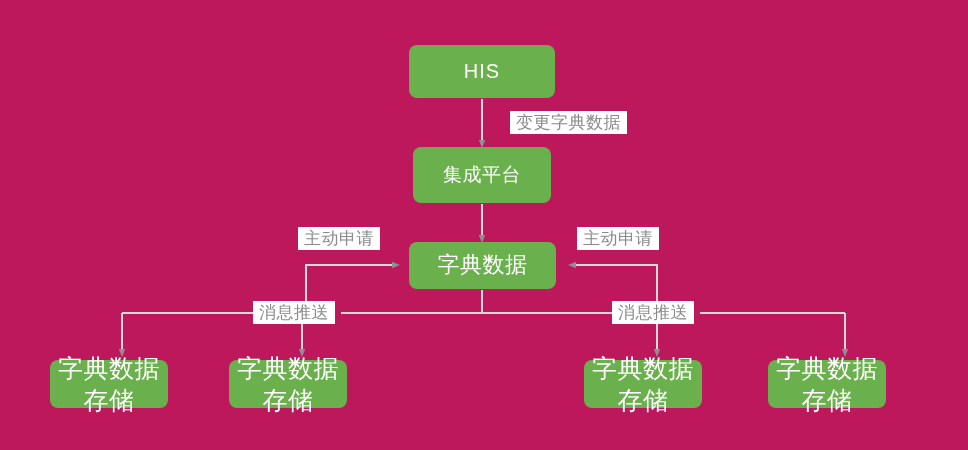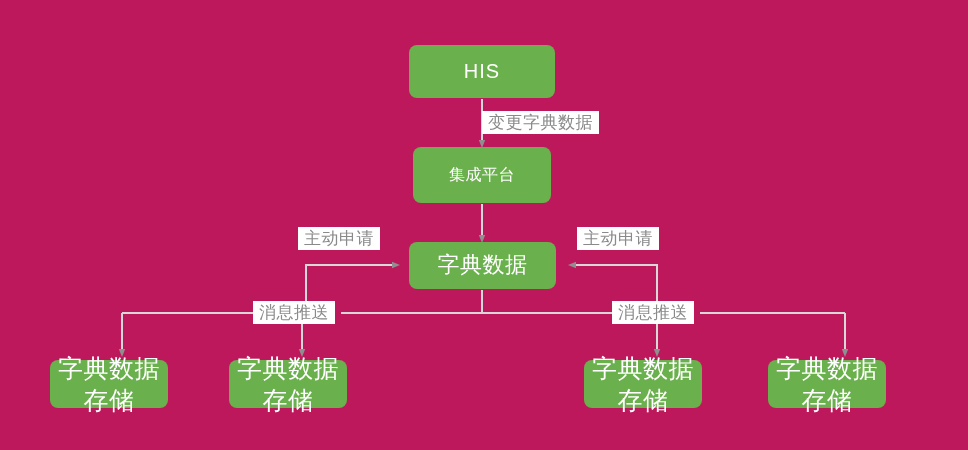--- a/index.html
+++ b/index.html
@@ -38,21 +38,21 @@
     letter-spacing: 0.5px;
     z-index: 3;
   }
   .node-his {
     left: 409px; top: 45px; width: 146px; height: 53px;
     font-size: 20px;
     letter-spacing: 1px;
   }
   .node-platform {
     left: 413px; top: 147px; width: 138px; height: 56px;
-    font-size: 16px;
+    font-size: 19px;
   }
   .node-dict {
     left: 409px; top: 242px; width: 147px; height: 47px;
     font-size: 22px;
   }
   .node-store {
     top: 360px; width: 118px; height: 48px;
     font-size: 25px;
   }
   .store-0 { left: 50px; }
@@ -63,21 +63,21 @@
   .edge-label {
     position: absolute;
     color: #8a8a8a;
     font-size: 17px;
     white-space: nowrap;
     background: #ffffff;
     padding: 0 6px;
     z-index: 2;
     letter-spacing: 0.5px;
   }
-  .lbl-change   { left: 482px; top: 111px; }
+  .lbl-change   { left: 510px; top: 111px; }
   .lbl-req-left { left: 298px; top: 227px; }
   .lbl-req-right{ left: 577px; top: 227px; }
   .lbl-push-left{ left: 253px; top: 301px; }
   .lbl-push-right{ left: 612px; top: 301px; }
 </style>
 </head>
 <body>
 
 <div id="canvas">
 

